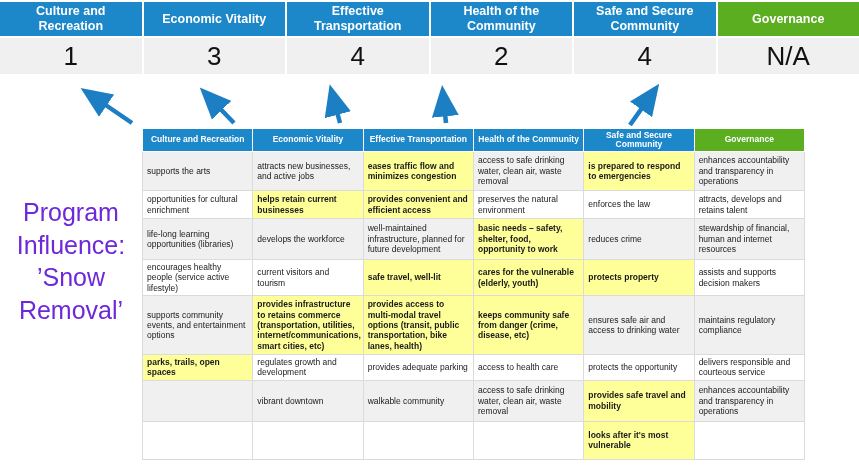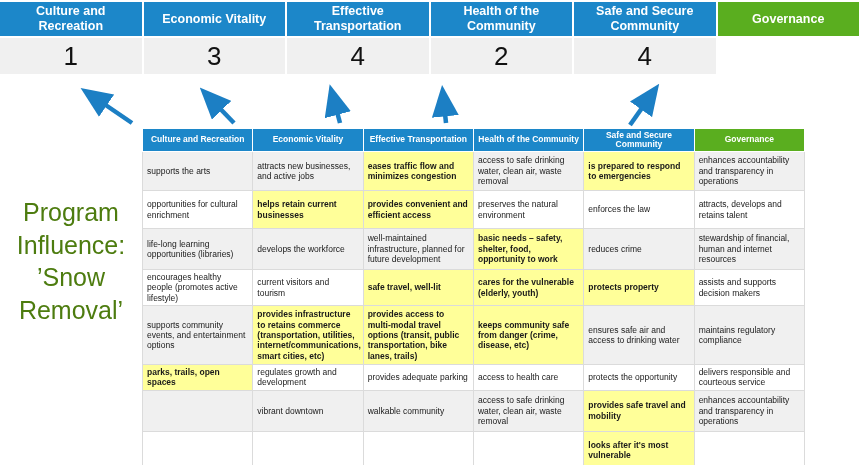--- a/index.html
+++ b/index.html
@@ -29,21 +29,21 @@
     background:#F0F0F0; color:#111; font-size:26px;
     display:flex; align-items:center; justify-content:center;
   }
 
   
   .arrows { position:absolute; left:0; top:0; width:859px; height:465px; pointer-events:none; }
 
   
   .program-title {
     position:absolute; left:2px; top:196px; width:138px;
-    font-size:25px; line-height:1.3; text-align:center; color:#4d7c0f;
+    font-size:25px; line-height:1.3; text-align:center; color:#6d28d9;
   }
 
   
   table.matrix {
     position:absolute; left:142px; top:128px; width:663px;
     border-collapse:collapse; table-layout:fixed;
   }
   table.matrix th {
     background:#1C87C9; color:#fff; font-weight:bold; font-size:8.5px;
     line-height:1.1; height:23px; text-align:center; vertical-align:middle;
@@ -51,21 +51,21 @@
   }
   table.matrix th.gov { background:#5AAE1F; }
   table.matrix td {
     border:1px solid #DBDBDB; background:#fff; color:#1a1a1a;
     font-size:8.5px; line-height:1.22; padding:2px 4px;
     text-align:left; vertical-align:middle; overflow:hidden;
   }
   tbody tr:nth-child(odd) td { background:#F0F0F0; }
   tbody td.hl { background:#FFFF99 !important;font-weight:bold; }
   tbody tr:nth-child(1){ height:39px; }
-  tbody tr:nth-child(2){ height:38px;margin-left:28px; }
+  tbody tr:nth-child(2){ height:28px;margin-left:28px; }
   tbody tr:nth-child(3){ height:41px;padding-left:48px; }
   tbody tr:nth-child(4){ height:30px; }
   tbody tr:nth-child(5){ height:59px; }
   tbody tr:nth-child(6){ height:21px; }
   tbody tr:nth-child(7){ height:41px; }
   tbody tr:nth-child(8){ height:38px; }
 </style>
 </head>
 <body>
 
@@ -79,20 +79,21 @@
     <div class="score-head">Safe and Secure Community</div>
     <div class="score-head gov">Governance</div>
   </div>
 
   <div class="score-values">
     <div class="score-val">1</div>
     <div class="score-val">3</div>
     <div class="score-val">4</div>
     <div class="score-val">2</div>
     <div class="score-val">4</div>
+    <div class="score-val">N/A</div>
   </div>
 
   <svg class="arrows" viewBox="0 0 859 465" xmlns="http://www.w3.org/2000/svg">
     <defs>
       <marker id="ah" markerWidth="7" markerHeight="6" refX="5" refY="3" orient="auto">
         <polygon points="0,0 7,3 0,6" fill="#1C7FC4"></polygon>
       </marker>
     </defs>
     <line x1="132" y1="123" x2="88" y2="93" stroke="#1C7FC4" stroke-width="4.5" marker-end="url(#ah)"></line>
     <line x1="234" y1="123" x2="206" y2="94" stroke="#1C7FC4" stroke-width="4.5" marker-end="url(#ah)"></line>
@@ -133,31 +134,31 @@
         </tr>
         <tr>
           <td>life-long learning opportunities (libraries)</td>
           <td>develops the workforce</td>
           <td>well-maintained infrastructure, planned for future development</td>
           <td class="hl">basic needs – safety, shelter, food, opportunity to work</td>
           <td>reduces crime</td>
           <td>stewardship of financial, human and internet resources</td>
         </tr>
         <tr>
-          <td>encourages healthy people (promotes active lifestyle)</td>
+          <td>encourages healthy people (service active lifestyle)</td>
           <td>current visitors and tourism</td>
           <td class="hl">safe travel, well-lit</td>
           <td class="hl">cares for the vulnerable (elderly, youth)</td>
           <td class="hl">protects property</td>
           <td>assists and supports decision makers</td>
         </tr>
         <tr>
           <td>supports community events, and entertainment options</td>
           <td class="hl">provides infrastructure to retains commerce (transportation, utilities, internet/communications, smart cities, etc)</td>
-          <td class="hl">provides access to multi-modal travel options (transit, public transportation, bike lanes, trails)</td>
+          <td class="hl">provides access to multi-modal travel options (transit, public transportation, bike lanes, health)</td>
           <td class="hl">keeps community safe from danger (crime, disease, etc)</td>
           <td>ensures safe air and access to drinking water</td>
           <td>maintains regulatory compliance</td>
         </tr>
         <tr>
           <td class="hl">parks, trails, open spaces</td>
           <td>regulates growth and development</td>
           <td>provides adequate parking</td>
           <td>access to health care</td>
           <td>protects the opportunity</td>

